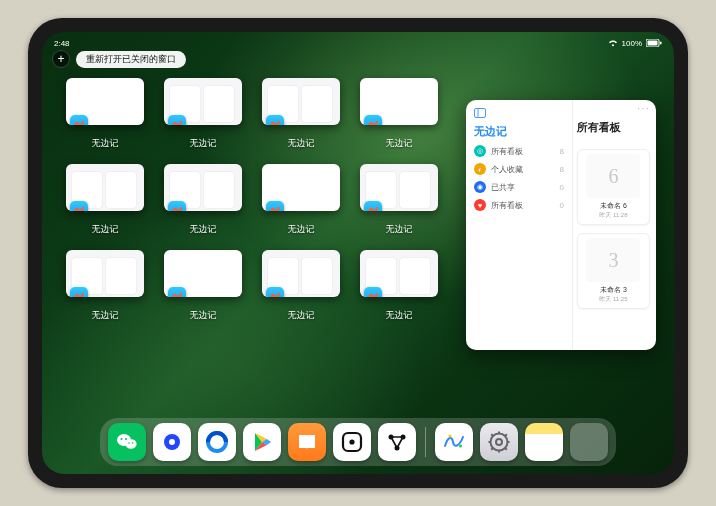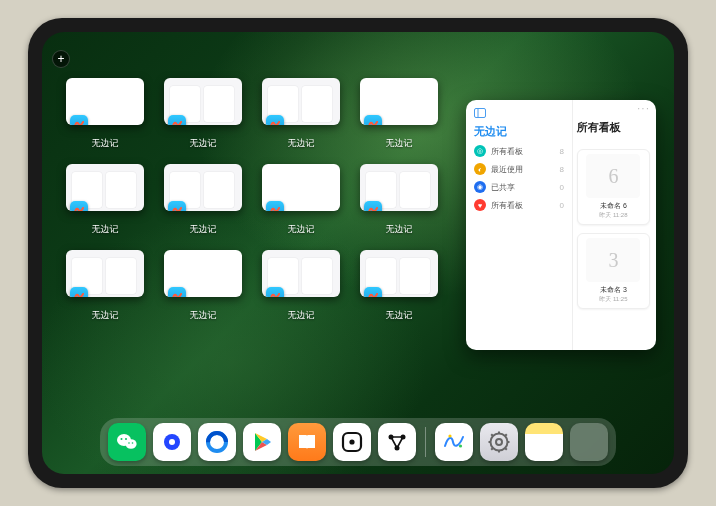--- a/index.html
+++ b/index.html
@@ -159,23 +159,40 @@
 
     .squiggle{stroke:#ff5a3c;stroke-width:2;fill:none;stroke-linecap:round;}
     .squiggle2{stroke:#2d87ff;stroke-width:2;fill:none;stroke-linecap:round;}
   </style>
 </head>
 <body>
 
 <div class="device-frame">
   <div class="screen">
 
+    <div class="status-bar">
+      <div class="status-left">
+        <span>2:48</span>
+      </div>
+      <div class="status-right">
+        <svg width="10" height="8" viewBox="0 0 10 8">
+            <path d="M5 7.2a1 1 0 100-2 1 1 0 000 2zM1 3.2c2.2-2.2 5.8-2.2 8 0l-1 1c-1.6-1.6-4.3-1.6-6 0z" fill="#fff"></path>
+          </svg>
+        <span>100%</span>
+        <svg width="16" height="8" viewBox="0 0 16 8">
+            <rect x="0" y="0" width="13" height="8" rx="2" fill="none" stroke="#fff" stroke-width="1"></rect>
+            <rect x="1.5" y="1.5" width="10" height="5" rx="1" fill="#fff"></rect>
+            <rect x="14" y="2.5" width="1.5" height="3" rx=".7" fill="#fff"></rect>
+          </svg>
+      </div>
+    </div>
 
     <div class="top-controls">
       <div class="add-btn">+</div>
+      <div class="reopen-pill">重新打开已关闭的窗口</div>
     </div>
 
     <div class="apps-grid" id="apps-grid">
         <div class="app-tile">
           <div class="thumb">
             <div class="app-icon-mini">
               <svg width="12" height="12" viewBox="0 0 12 12">
                 <path class="squiggle" d="M2 8 C3 4,5 4,5.5 6 C6 8,8 8,10 4"></path>
               </svg>
             </div>
@@ -305,21 +322,21 @@
         </div>
         <div class="panel-title-left">无边记</div>
         <div class="side-list" id="side-list">
             <div class="side-item">
               <span class="dot" style="background:#00c3b7;color:#fff;font-size:7px">◎</span>
               <span>所有看板</span>
               <span class="count">8</span>
             </div>
             <div class="side-item">
               <span class="dot" style="background:#f0a500;color:#fff;font-size:7px">◐</span>
-              <span>最近使用</span>
+              <span>个人收藏</span>
               <span class="count">8</span>
             </div>
             <div class="side-item">
               <span class="dot" style="background:#1f6ef0;color:#fff;font-size:7px">◉</span>
               <span>已共享</span>
               <span class="count">0</span>
             </div>
             <div class="side-item">
               <span class="dot" style="background:#ff3b30;color:#fff;font-size:7px">♥</span>
               <span>所有看板</span>

